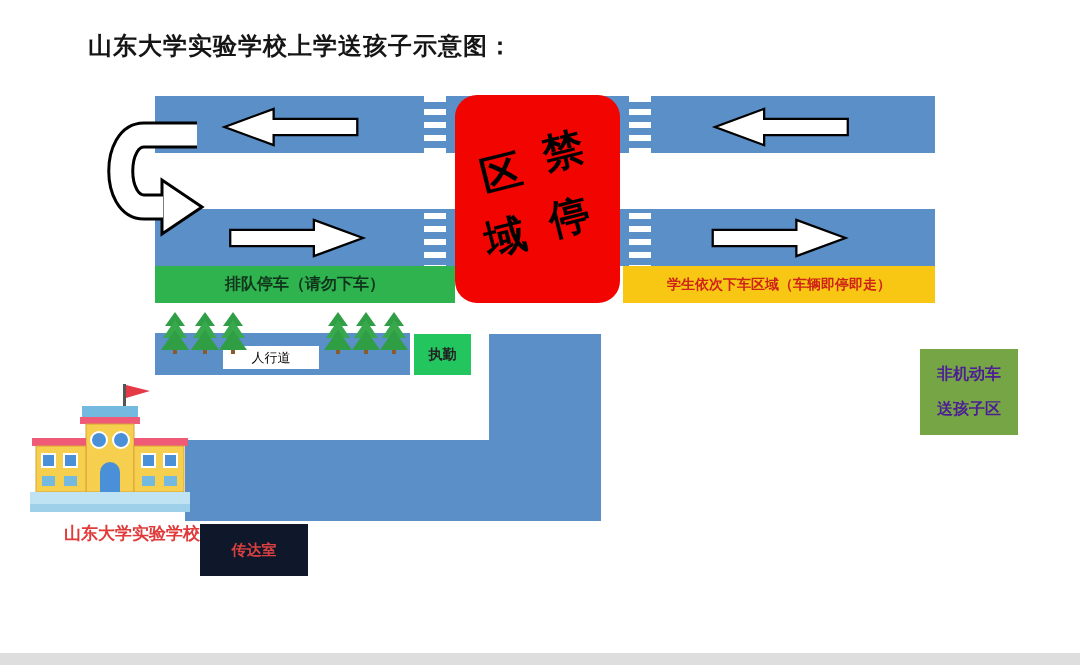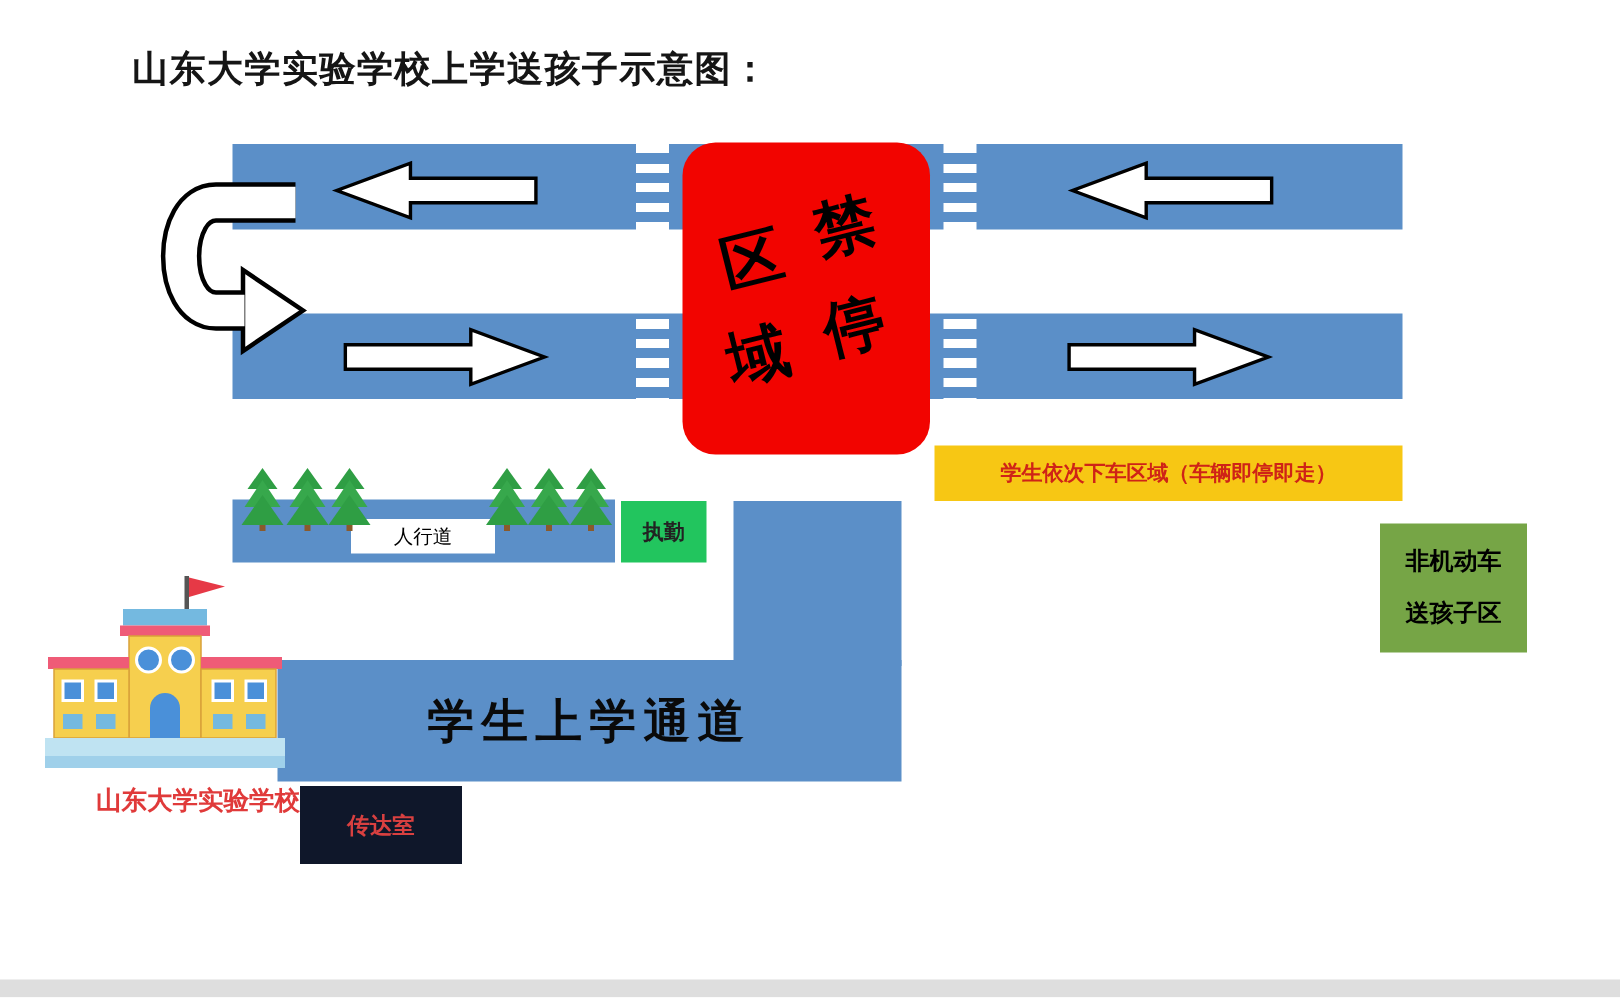--- a/index.html
+++ b/index.html
@@ -14,58 +14,58 @@
   .lane-top{left:155px;top:96px;width:780px;height:57px;}
   .lane-bottom{left:155px;top:209px;width:780px;height:57px;}
   .crosswalk{top:96px;width:22px;height:170px;z-index:2;
     background:repeating-linear-gradient(180deg,#ffffff 0 6px,rgba(255,255,255,0) 6px 13px);}
   .cw-left{left:424px;}
   .cw-right{left:629px;}
 
   .queue-bar{left:155px;top:266px;width:300px;height:37px;background:#2fb34f;
     display:flex;align-items:center;justify-content:center;font-size:16px;font-weight:600;color:#10341b;}
   .dropoff-bar{left:623px;top:266px;width:312px;height:37px;background:#f7c714;
-    display:flex;align-items:center;justify-content:center;font-size:14px;font-weight:700;color:#cf2317;margin-top:31px;}
+    display:flex;align-items:center;justify-content:center;font-size:14px;font-weight:700;color:#cf2317;}
 
   .no-stop{left:455px;top:95px;width:165px;height:208px;background:#f20400;border-radius:22px;z-index:5;}
   .ns-char{position:absolute;font-size:41px;font-weight:700;color:#000;transform:rotate(-14deg);line-height:1;}
   .ns-jin{left:88px;top:36px;}
   .ns-ting{left:94px;top:102px;}
   .ns-qu{left:26px;top:58px;}
   .ns-yu{left:30px;top:122px;}
 
   .uturn{left:90px;top:110px;width:115px;height:130px;z-index:3;}
   .arr{z-index:3;}
   .arr-tl{left:215px;top:107px;width:150px;height:40px;}
   .arr-tr{left:703px;top:107px;width:155px;height:40px;}
   .arr-bl{left:225px;top:218px;width:145px;height:40px;}
   .arr-br{left:700px;top:218px;width:160px;height:40px;}
 
   
   .sidewalk{left:155px;top:333px;width:255px;height:42px;background:#5b8fc8;}
-  .sidewalk-label{left:234px;top:346px;width:96px;height:23px;background:#ffffff;z-index:4;
+  .sidewalk-label{left:223px;top:346px;width:96px;height:23px;background:#ffffff;z-index:4;
     display:flex;align-items:center;justify-content:center;font-size:13px;color:#000;}
   .tree{width:30px;height:44px;top:311px;z-index:4;}
   .t1{left:160px}.t2{left:190px}.t3{left:218px}.t4{left:323px}.t5{left:351px}.t6{left:379px}
 
   .duty{left:414px;top:334px;width:57px;height:41px;background:#22c55e;
     display:flex;align-items:center;justify-content:center;font-size:14px;font-weight:600;color:#222;}
 
   
   .corridor-v{left:489px;top:334px;width:112px;height:110px;background:#5b8fc8;}
   .corridor-h{left:185px;top:440px;width:416px;height:81px;background:#5b8fc8;}
   .corridor-label{left:185px;top:460px;width:416px;text-align:center;font-size:31px;font-weight:700;
     letter-spacing:5px;color:#0a0a0a;z-index:4;}
 
   .guard{left:630px;top:331px;width:286px;height:35px;background:#f0b38a;border-radius:16px;
     display:flex;align-items:center;justify-content:center;font-size:14px;color:#222;}
 
   .nonmotor{left:920px;top:349px;width:98px;height:86px;background:#76a546;
     display:flex;flex-direction:column;justify-content:space-evenly;align-items:center;
-    font-size:16px;font-weight:600;color:#000000;}
+    font-size:16px;font-weight:600;color:#4c1d95;}
 
   .school-svg{left:30px;top:382px;width:160px;height:146px;}
   .school-label{left:18px;top:522px;width:182px;text-align:right;color:#e03a3a;font-size:17px;font-weight:700;}
 
   .gatehouse{left:200px;top:524px;width:108px;height:52px;background:#0f172a;
     display:flex;align-items:center;justify-content:center;font-size:15px;font-weight:600;color:#d94040;}
 
   .footer-band{left:0;top:653px;width:1080px;height:12px;background:#dedede;}
 </style>
 </head>
@@ -93,20 +93,21 @@
   <svg class="abs arr arr-tr" viewBox="0 0 150 44">
     <polygon points="149,13 57,13 57,2 3,22 57,42 57,31 149,31" fill="#fff" stroke="#000" stroke-width="2.5"></polygon>
   </svg>
   <svg class="abs arr arr-bl" viewBox="0 0 150 44">
     <polygon points="1,13 93,13 93,2 147,22 93,42 93,31 1,31" fill="#fff" stroke="#000" stroke-width="2.5"></polygon>
   </svg>
   <svg class="abs arr arr-br" viewBox="0 0 150 44">
     <polygon points="1,13 93,13 93,2 147,22 93,42 93,31 1,31" fill="#fff" stroke="#000" stroke-width="2.5"></polygon>
   </svg>
 
+  <div class="abs queue-bar">排队停车（请勿下车）</div>
   <div class="abs dropoff-bar">学生依次下车区域（车辆即停即走）</div>
 
   <div class="abs no-stop">
     <span class="ns-char ns-jin">禁</span>
     <span class="ns-char ns-ting">停</span>
     <span class="ns-char ns-qu">区</span>
     <span class="ns-char ns-yu">域</span>
   </div>
 
   <div class="abs sidewalk"></div>
@@ -146,21 +147,20 @@
     <rect x="13" y="34" width="4" height="9" fill="#8a5a2b"></rect>
     <polygon points="15,1 5,15 25,15" fill="#2f9e44"></polygon>
     <polygon points="15,9 3,27 27,27" fill="#37a84c"></polygon>
     <polygon points="15,19 1,39 29,39" fill="#2f9e44"></polygon>
   </svg>
 
   <div class="abs duty">执勤</div>
 
   <div class="abs corridor-v"></div>
   <div class="abs corridor-h"></div>
-  <div class="abs corridor-label">学生上学通道</div>
 
 
   <div class="abs nonmotor">
     <span>非机动车</span>
     <span>送孩子区</span>
   </div>
 
   <svg class="abs school-svg" viewBox="0 0 160 146">
     <rect x="93" y="2" width="3" height="24" fill="#555"></rect>
     <polygon points="96,3 120,9 96,16" fill="#e63946"></polygon>

